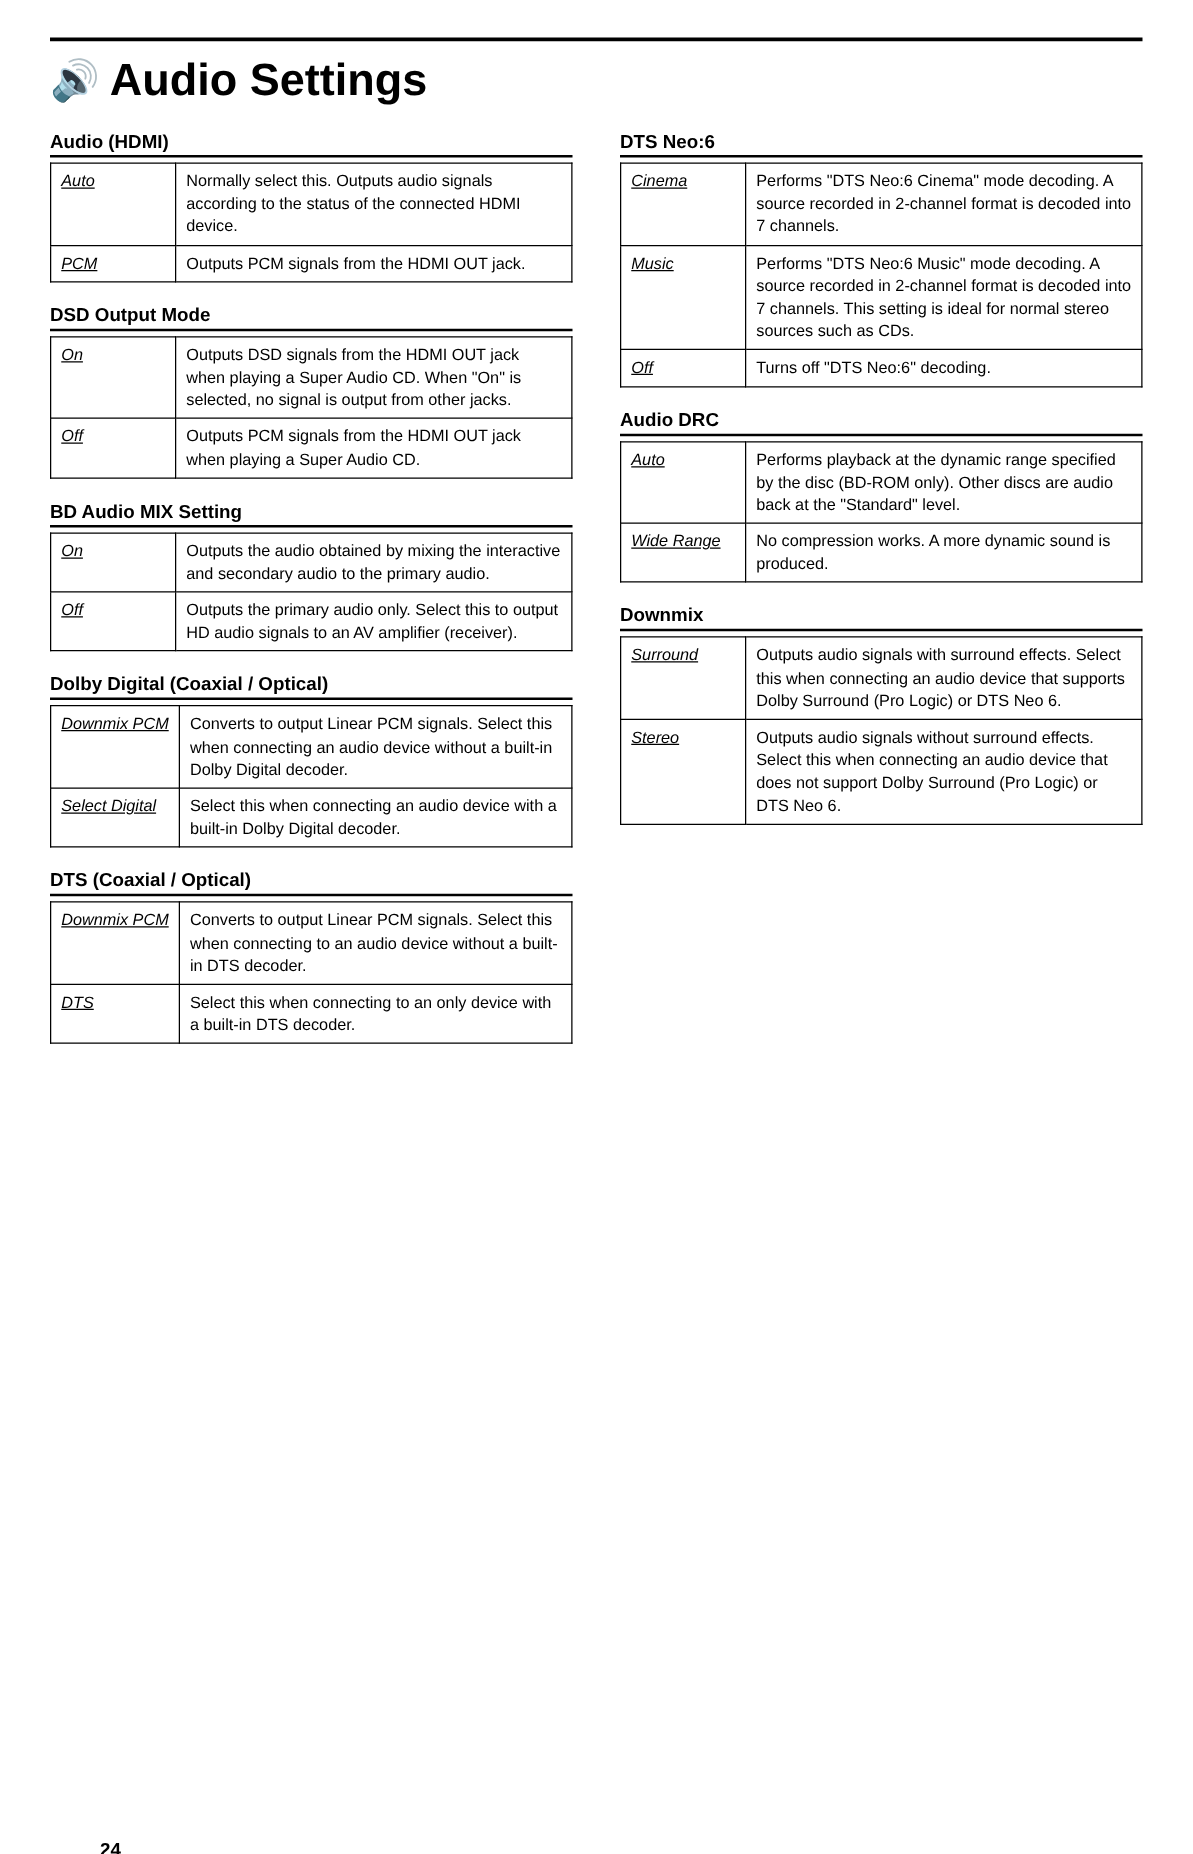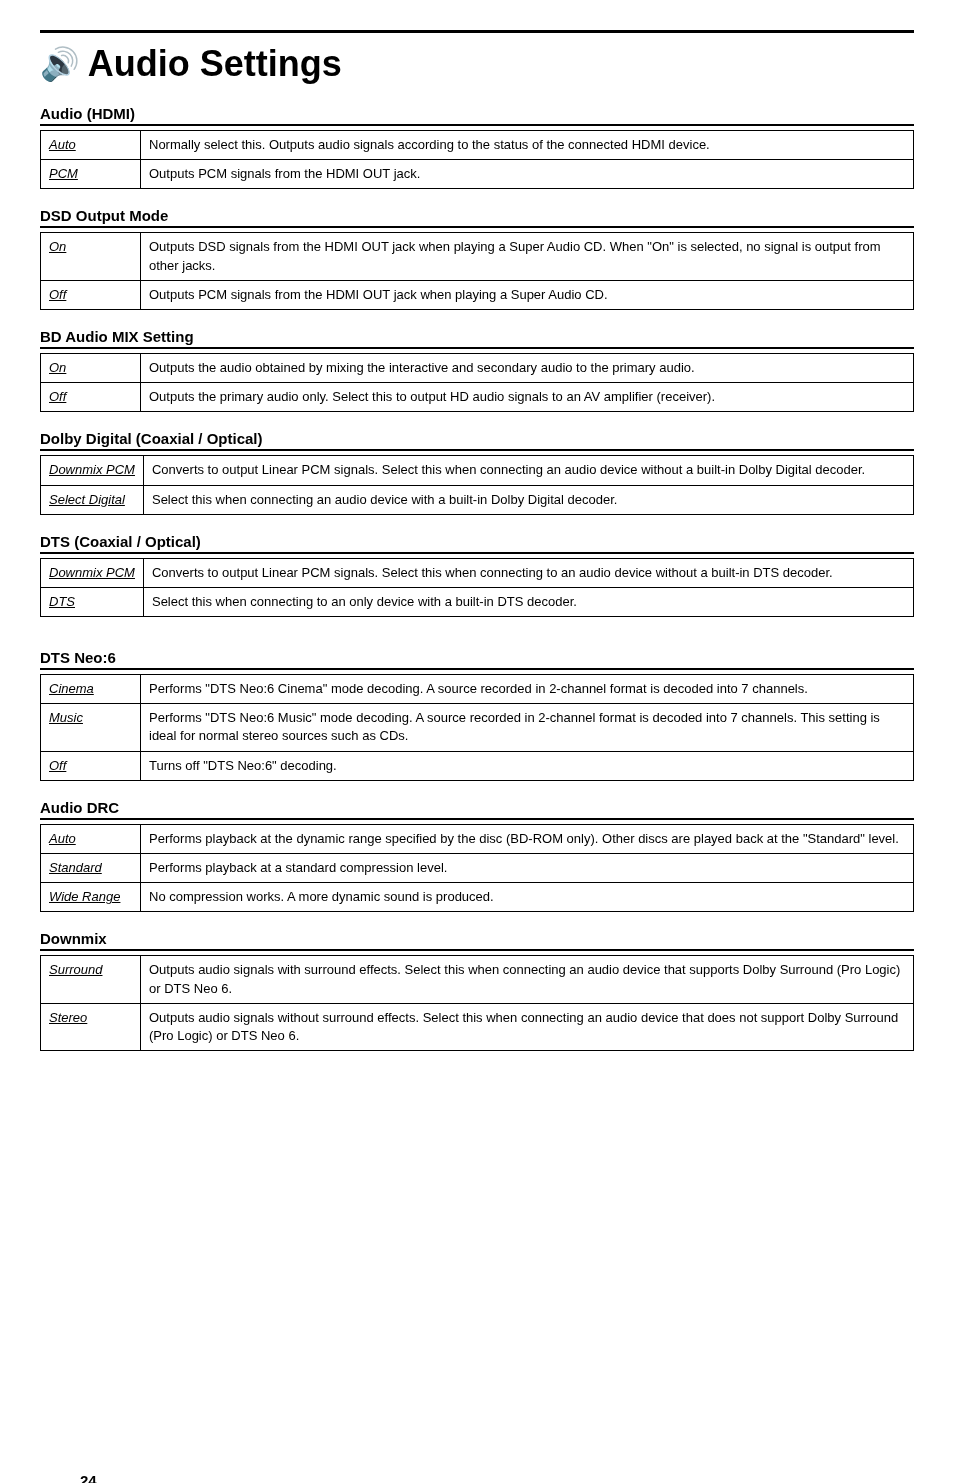--- a/index.html
+++ b/index.html
@@ -22,22 +22,21 @@
     .page-title {
       font-size: 36px;
       font-weight: bold;
     }
     .icon-audio {
       font-size: 32px;
       margin-right: 8px;
     }
     .two-col {
       display: flex;
-      gap: 26px;
-      flex-direction: column;
+      gap: 38px;
     }
     .left-col {
       flex: 1;
     }
     .right-col {
       flex: 1;
     }
     .section-title {
       font-size: 15px;
       font-weight: bold;
@@ -184,25 +183,21 @@
           <td>Turns off "DTS Neo:6" decoding.</td>
         </tr>
       </tbody>
         </table>
 
       <div class="section-title">Audio DRC</div>
       <table>
         <tbody>
             <tr>
           <td>Auto</td>
-          <td>Performs playback at the dynamic range specified by the disc (BD-ROM only). Other discs are played back at the "Standard" level.</td>
-        </tr>
-        <tr>
-          <td>Standard</td>
-          <td>Performs playback at a standard compression level.</td>
+          <td>Performs playback at the dynamic range specified by the disc (BD-ROM only). Other discs are audio back at the "Standard" level.</td>
         </tr>
         <tr>
           <td>Wide Range</td>
           <td>No compression works. A more dynamic sound is produced.</td>
         </tr>
       </tbody>
         </table>
 
       <div class="section-title">Downmix</div>
       <table>

